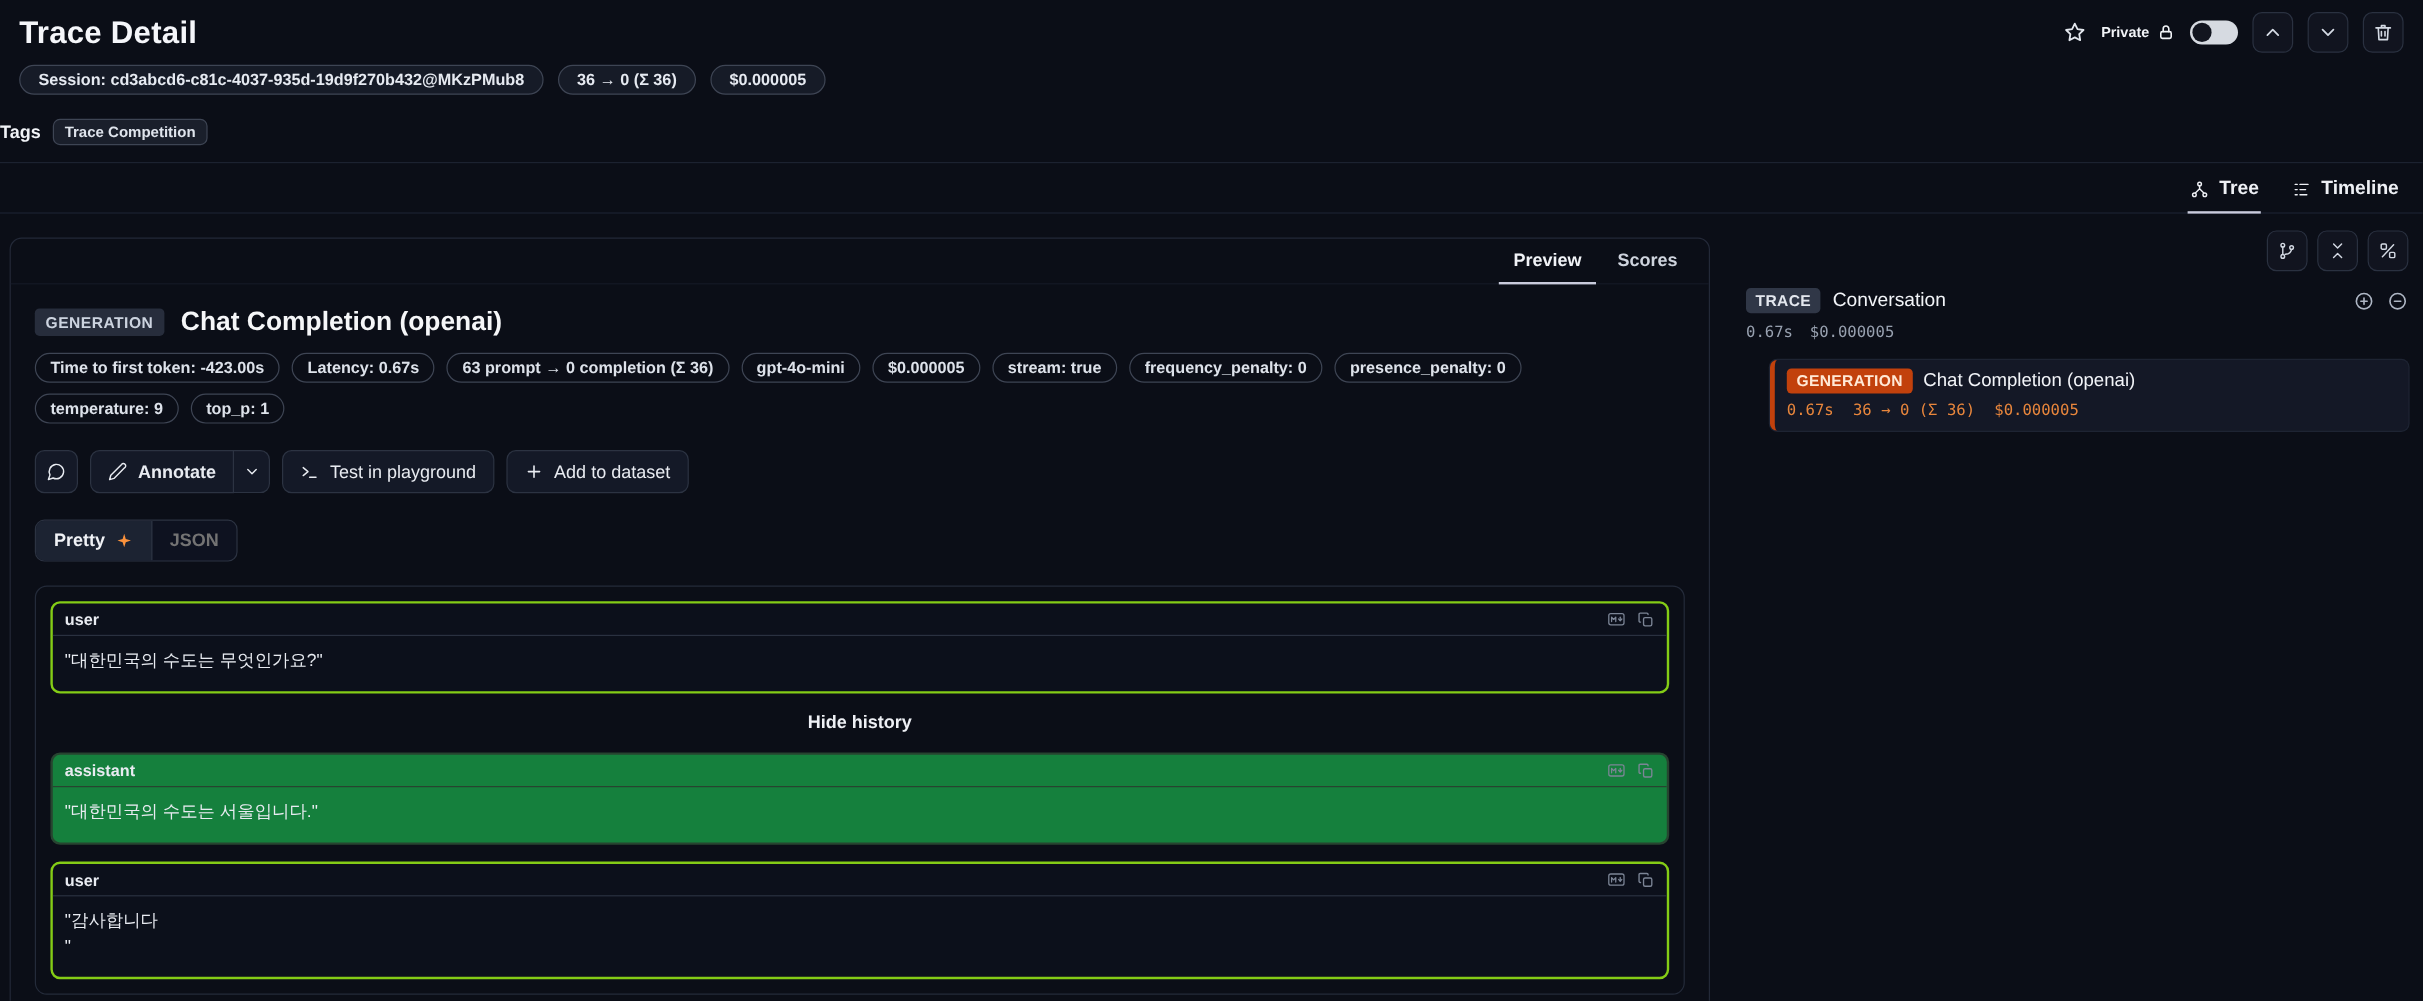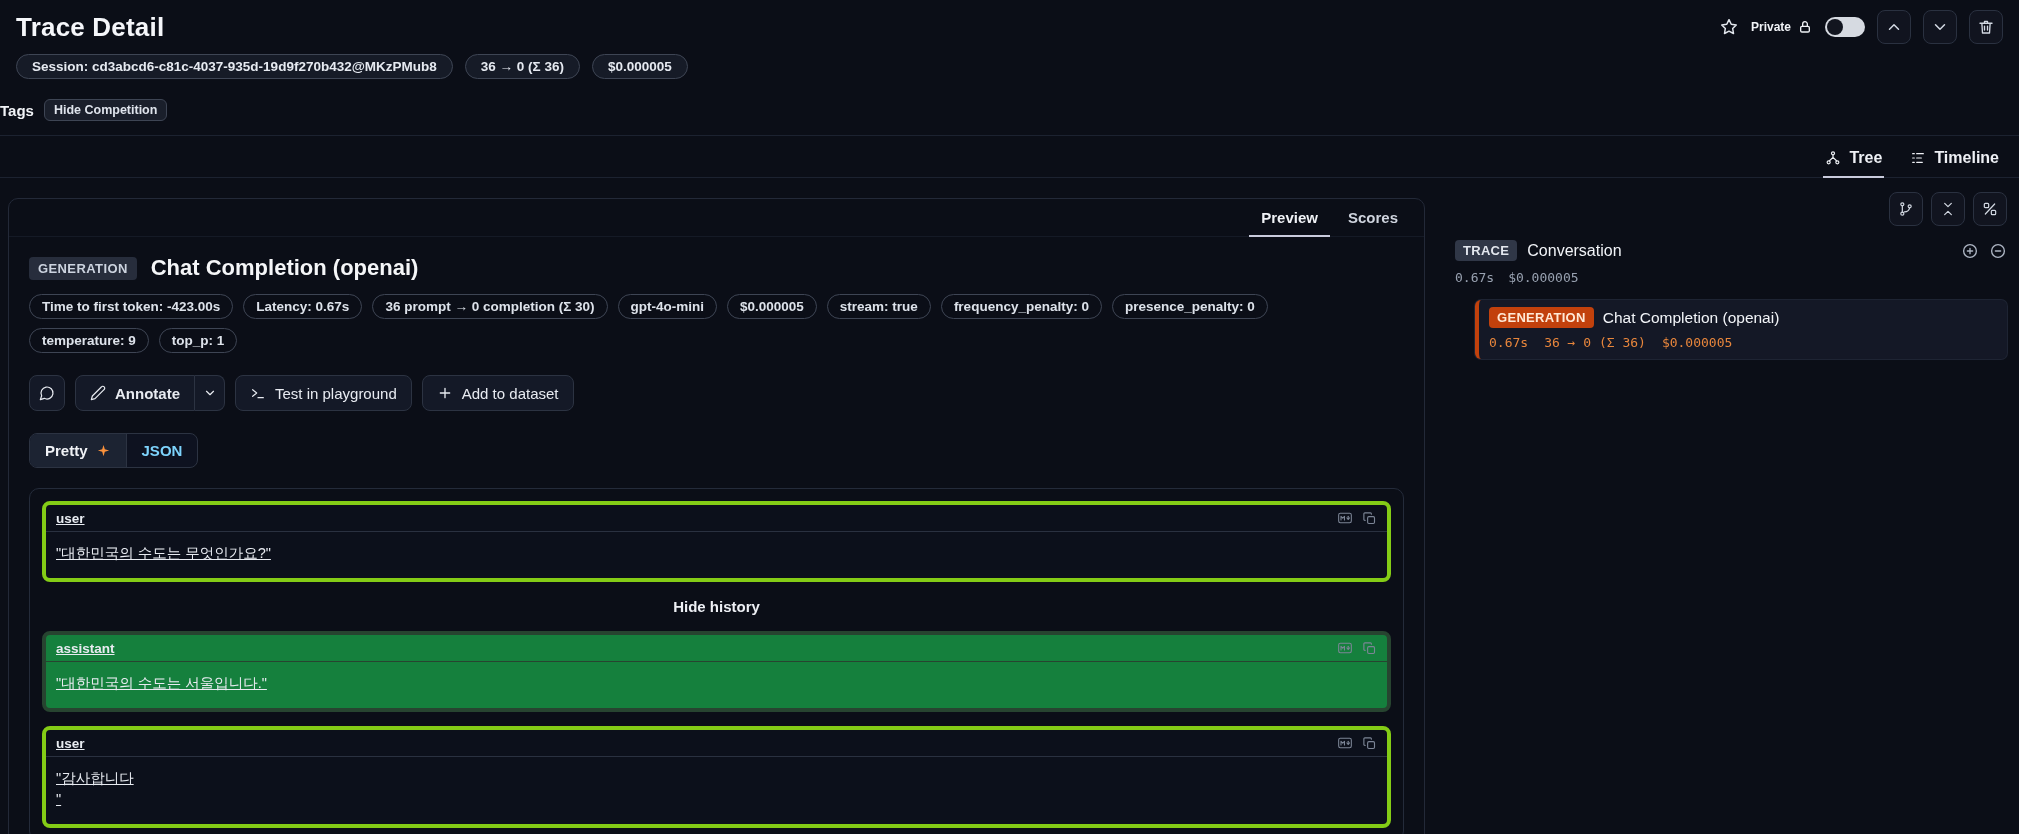--- a/index.html
+++ b/index.html
@@ -64,26 +64,26 @@
   .actions { display:flex; align-items:center; gap:10px; margin-top:22px; }
   .btn { height:36px; border:1px solid #2c3342; background:#141927; border-radius:8px; color:#e8ebf1;
          font-size:15px; font-weight:500; padding:0 14px; display:inline-flex; align-items:center; gap:9px; cursor:pointer;
          font-family:"Liberation Sans", sans-serif; }
   .btn.icon-only { width:36px; padding:0; justify-content:center; }
   .split { display:inline-flex; }
   .split .btn.main { border-radius:8px 0 0 8px; font-weight:600; }
   .split .btn.caret { border-radius:0 8px 8px 0; border-left:none; width:30px; padding:0; justify-content:center; }
 
   .fmt-toggle { display:inline-flex; margin-top:22px; border:1px solid #2c3342; border-radius:8px; overflow:hidden; background:#0e1220; }
-  .fmt-seg { padding:8px 15px; font-size:15px; font-weight:600; color:#7dd3fc; display:flex; align-items:center; gap:8px; cursor:pointer; }
+  .fmt-seg { padding:8px 15px; font-size:15px; font-weight:600; color:#737373; display:flex; align-items:center; gap:8px; cursor:pointer; }
   .fmt-seg.active { background:#1c2332; color:#f0f2f6; border-right:1px solid #2c3342; }
 
   
   .messages { margin-top:20px; border:1px solid #242b3a; border-radius:10px; padding:12px; display:flex; flex-direction:column; gap:14px; }
-  .msg-box { border:4px solid #84cc16; border-radius:8px; background:#0c101b; overflow:hidden;text-decoration:underline; }
+  .msg-box { border:2px solid #84cc16; border-radius:8px; background:#0c101b; overflow:hidden; }
   .msg-header { display:flex; justify-content:space-between; align-items:center; padding:5px 10px; border-bottom:1px solid #2a3140; }
   .msg-role { font-size:13.5px; font-weight:600; color:#e8ebf1; }
   .msg-icons { display:flex; align-items:center; gap:9px; color:#7c8596; }
   .msg-icons span { display:flex; cursor:pointer; }
   .msg-content { padding:11px 10px 14px; font-size:14.5px; color:#e8ebf1; white-space:pre-line; line-height:1.45; }
   .msg-box.assistant { border-color:#274430; background:#15803d; }
   .msg-box.assistant .msg-header { border-bottom-color:#274430; }
   .hide-history { text-align:center; font-size:15px; font-weight:600; color:#eef0f5; padding:2px 0; cursor:pointer; }
 
   
@@ -144,21 +144,21 @@
   </header>
 
   <div class="meta-row">
     <span class="meta-badge">Session: cd3abcd6-c81c-4037-935d-19d9f270b432@MKzPMub8</span>
     <span class="meta-badge">36 → 0 (Σ 36)</span>
     <span class="meta-badge">$0.000005</span>
   </div>
 
   <div class="tags-row">
     <span class="tags-label">Tags</span>
-    <span class="tag-badge">Hide Competition</span>
+    <span class="tag-badge">Trace Competition</span>
   </div>
 
   <div class="view-tabs-row">
     <div class="view-tab active">
       <svg class="i i16" viewBox="0 0 24 24" fill="none" stroke="currentColor" stroke-width="1.8" stroke-linecap="round">
           <circle cx="12" cy="5" r="2.3"></circle>
           <circle cx="5.5" cy="18.5" r="2.3"></circle>
           <circle cx="18.5" cy="18.5" r="2.3"></circle>
           <path d="M12 7.3V11M12 11l-5.3 5.2M12 11l5.3 5.2"></path>
         </svg>
@@ -182,21 +182,21 @@
       <div class="panel-body">
 
         <div class="obs-title-row">
           <span class="obs-type-badge">GENERATION</span>
           <h2 class="obs-title">Chat Completion (openai)</h2>
         </div>
 
         <div class="pills">
           <span class="pill">Time to first token: -423.00s</span>
           <span class="pill">Latency: 0.67s</span>
-          <span class="pill">36 prompt → 0 completion (Σ 30)</span>
+          <span class="pill">63 prompt → 0 completion (Σ 36)</span>
           <span class="pill">gpt-4o-mini</span>
           <span class="pill">$0.000005</span>
           <span class="pill">stream: true</span>
           <span class="pill">frequency_penalty: 0</span>
           <span class="pill">presence_penalty: 0</span>
           <span class="pill">temperature: 9</span>
           <span class="pill">top_p: 1</span>
         </div>
 
         <div class="actions">

